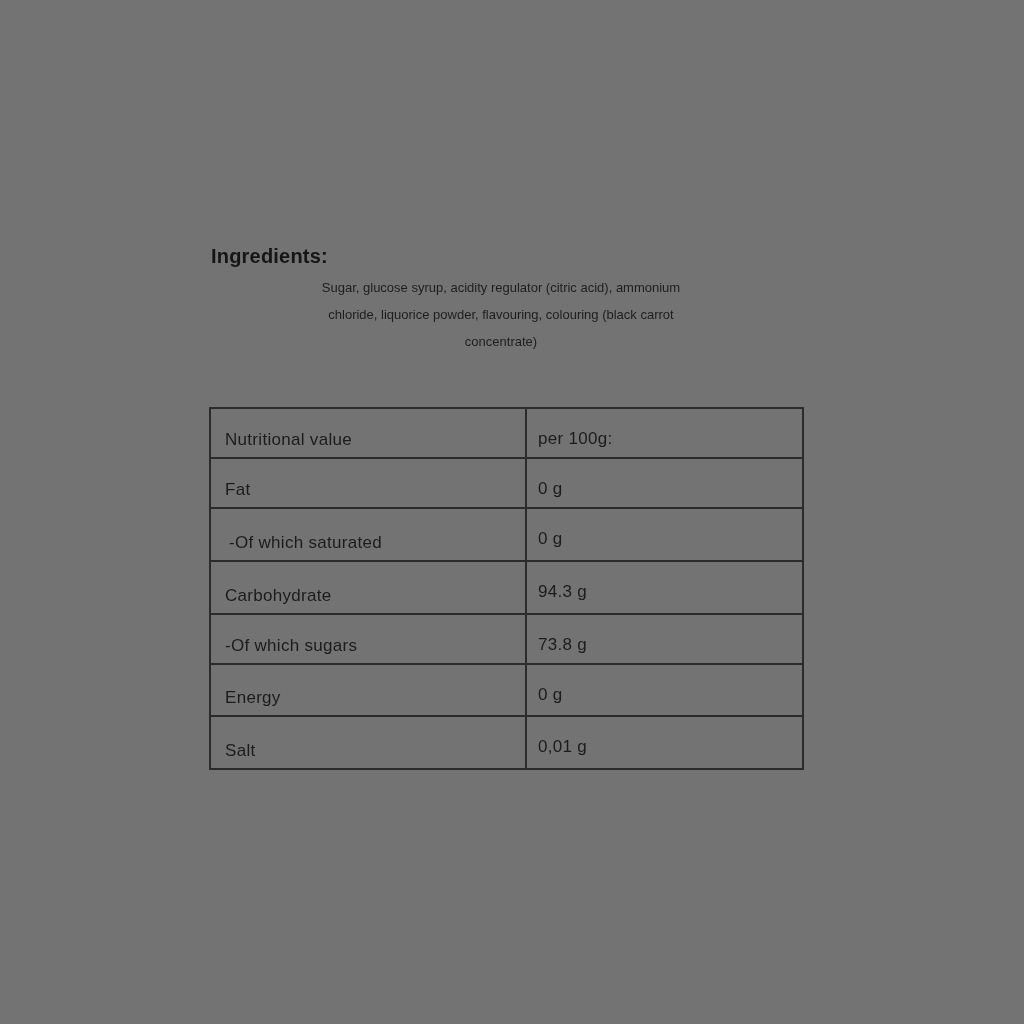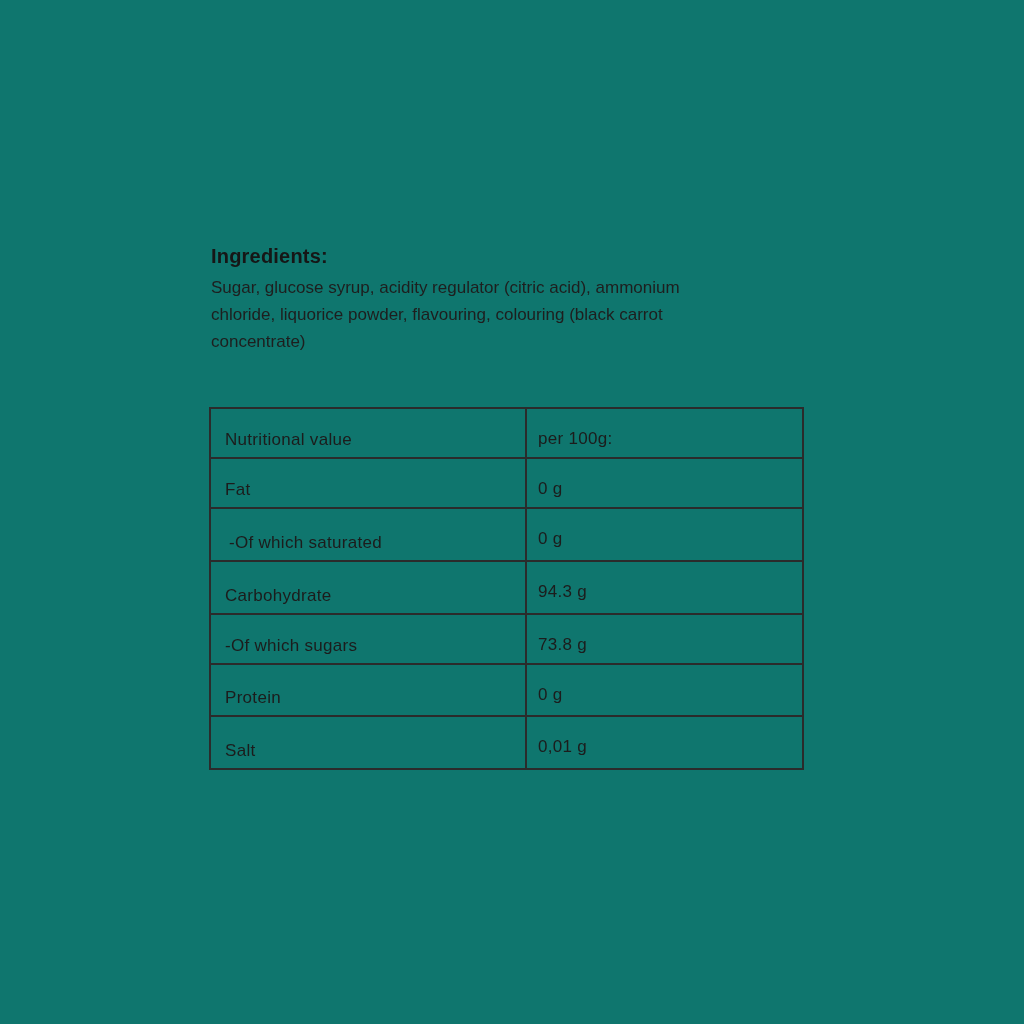--- a/index.html
+++ b/index.html
@@ -11,42 +11,43 @@
     height: 1024px;
     background: #ffffff;
     position: relative;
     font-family: "Liberation Sans", sans-serif;
     color: #1e1e1e;
     overflow: hidden;
   }
   .canvas {
     position: absolute;
     inset: 0;
-    background: #0f766e;
+    background: #737373;
   }
 
   
   .ingredients {
     position: absolute;
     left: 211px;
     top: 245px;
     width: 580px;
   }
   .ingredients-heading {
     font-size: 20px;
     font-weight: bold;
     letter-spacing: 0.2px;
     margin-bottom: 6px;
     color: #161616;
   }
   .ingredients-line {
-    font-size: 17px;
+    font-size: 13px;
     line-height: 27px;
     white-space: nowrap;
     color: #1e1e1e;
+    text-align: center;
   }
 
   
   .nutrition-table {
     position: absolute;
     left: 209px;
     top: 407px;
     border-collapse: collapse;
     table-layout: fixed;
     width: 593px;
@@ -106,21 +107,21 @@
       </tr>
       <tr>
         <td class="cell-label">Carbohydrate</td>
         <td class="cell-value">94.3 g</td>
       </tr>
       <tr>
         <td class="cell-label">-Of which sugars</td>
         <td class="cell-value">73.8 g</td>
       </tr>
       <tr>
-        <td class="cell-label">Protein</td>
+        <td class="cell-label">Energy</td>
         <td class="cell-value">0 g</td>
       </tr>
       <tr>
         <td class="cell-label">Salt</td>
         <td class="cell-value">0,01 g</td>
       </tr>
     </tbody>
   </table>
 
 </div>

